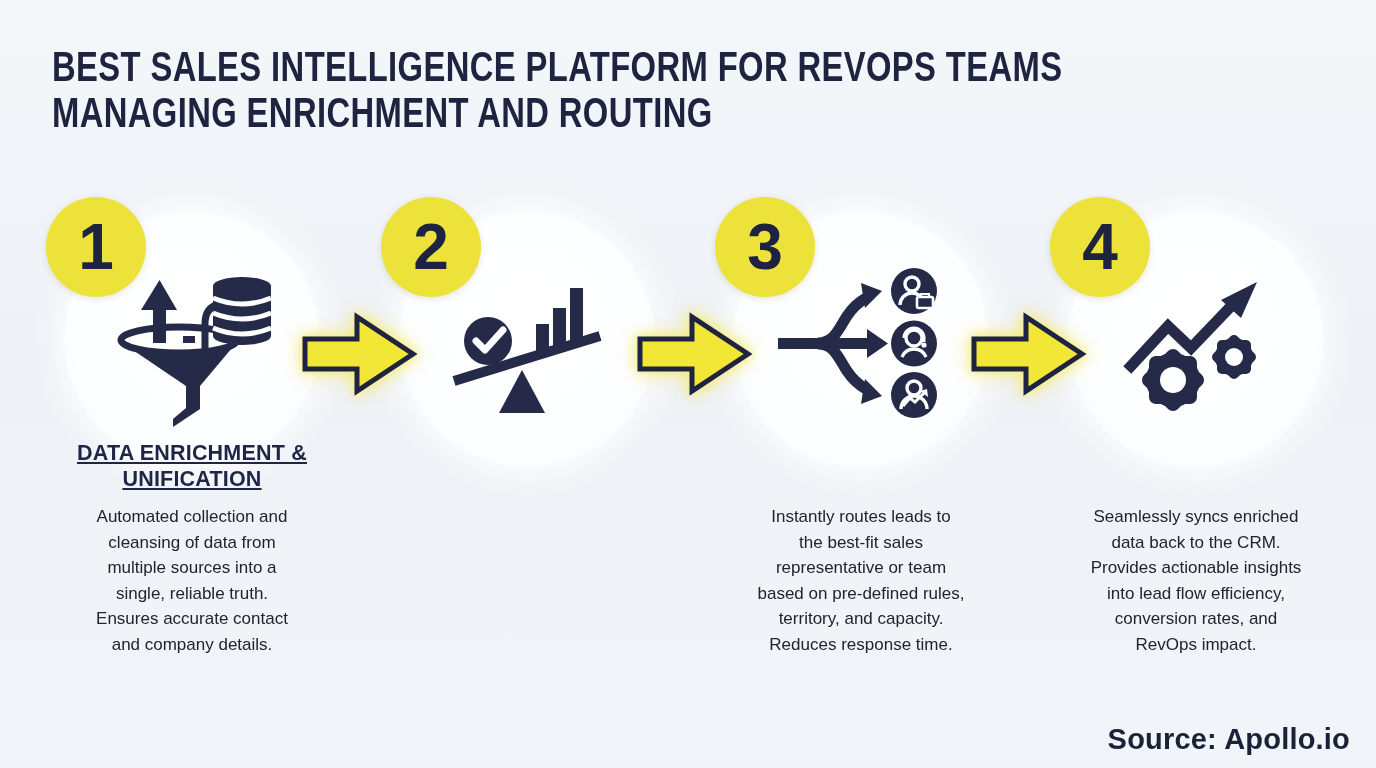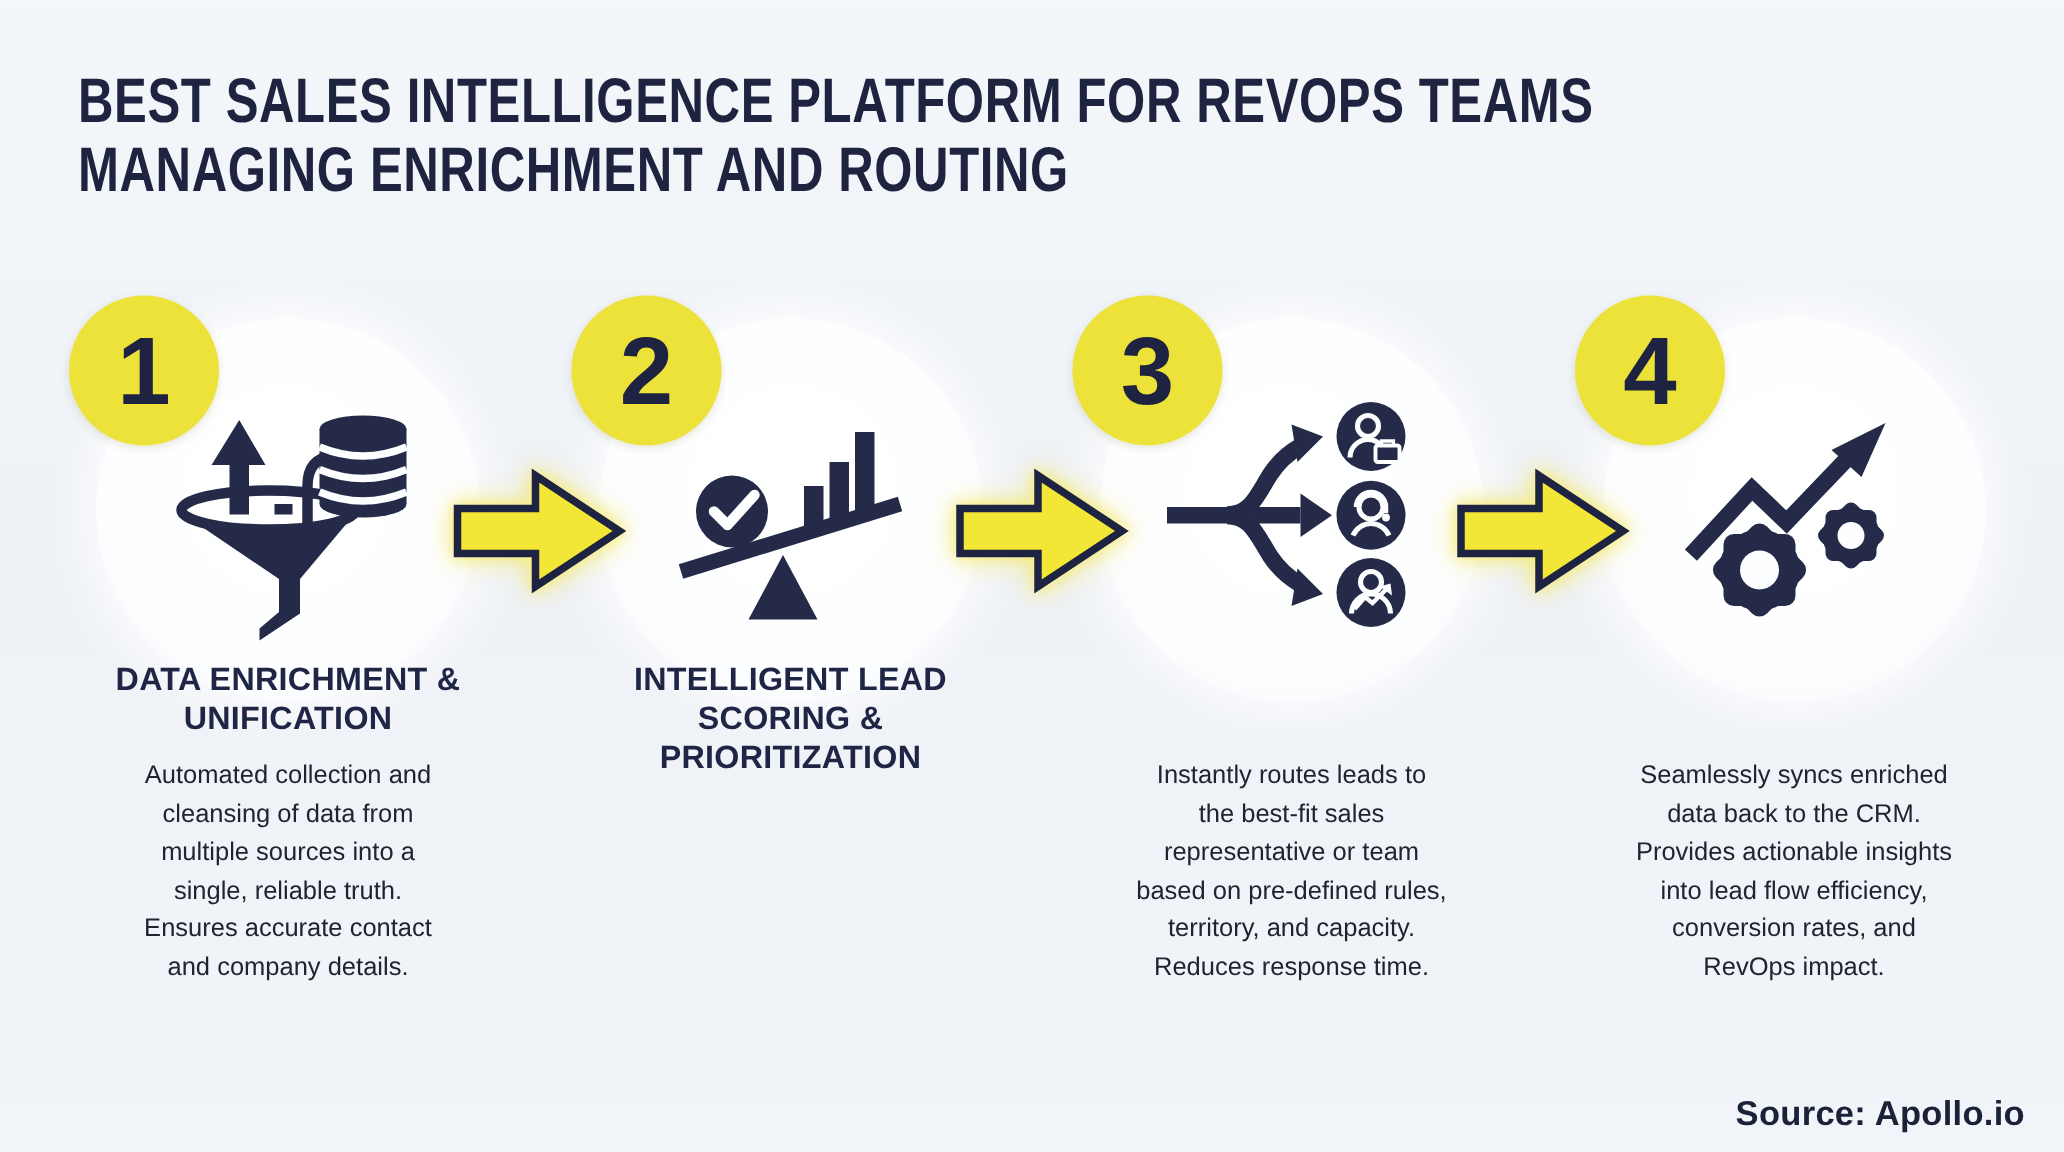--- a/index.html
+++ b/index.html
@@ -27,35 +27,35 @@
   .num-badge{
     position:absolute;left:4px;top:7px;width:100px;height:100px;border-radius:50%;
     background:#ede23a;display:flex;align-items:center;justify-content:center;
     font-size:64px;font-weight:700;color:#1d2340;z-index:4;
     box-shadow:0 2px 6px rgba(120,120,40,.18);
   }
   .step-icon{position:absolute;left:65px;top:70px;width:170px;height:170px;z-index:3;}
   .step-title{
     position:absolute;left:0;top:250px;width:300px;text-align:center;
     font-size:21.5px;font-weight:700;color:#1f2544;line-height:26px;
-    white-space:pre-line;letter-spacing:.2px;z-index:3;
+    white-space:pre-line;letter-spacing:.2px;z-index:3;text-decoration:underline;
   }
   .step-desc{
     position:absolute;left:0;top:314px;width:300px;text-align:center;
     font-size:17px;font-weight:400;color:#21242f;line-height:25.6px;
     white-space:pre-line;z-index:3;
   }
   .flow-arrow{
     position:absolute;top:308px;width:118px;height:92px;z-index:5;
     filter:drop-shadow(0 0 4px #f6ee86) drop-shadow(0 0 9px rgba(243,232,110,.85));
   }
   .arrow-1{left:300px;} .arrow-2{left:635px;} .arrow-3{left:969px;}
   .source{
     position:absolute;right:26px;bottom:12px;
-    font-size:23px;font-weight:700;color:#1a2238;letter-spacing:.2px;
+    font-size:29px;font-weight:700;color:#1a2238;letter-spacing:.2px;
   }
 </style>
 </head>
 <body>
 
 <div class="canvas">
 
   <div class="page-title">BEST SALES INTELLIGENCE PLATFORM FOR REVOPS TEAMS
 MANAGING ENRICHMENT AND ROUTING</div>
 
@@ -111,22 +111,20 @@
         <rect x="128" y="28" width="13" height="53"></rect>
 
         <line x1="12" y1="121" x2="158" y2="76" stroke="#242a48" stroke-width="10"></line>
 
         <polygon points="57,153 103,153 80,110"></polygon>
 
         <circle cx="46" cy="81" r="24"></circle>
         <path d="M34,81 l9,9 l18,-20" fill="none" stroke="#fdfeff" stroke-width="7" stroke-linecap="round" stroke-linejoin="round"></path>
       </g>
     </svg>
-    <div class="step-title">INTELLIGENT LEAD
-SCORING &amp; PRIORITIZATION</div>
   </div>
 
   <div class="step step-3">
     <div class="halo"></div>
     <div class="num-badge">
       <span>3</span>
     </div>
     <svg class="step-icon" viewBox="0 0 170 170">
       <g fill="#242a48">
 

